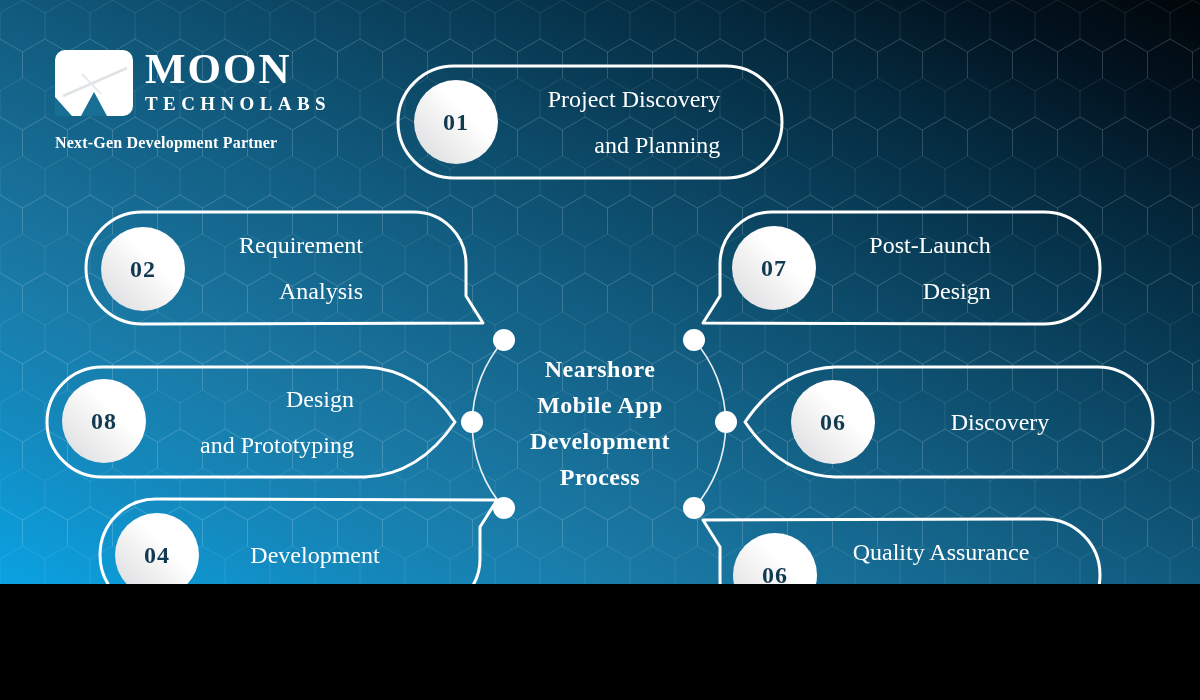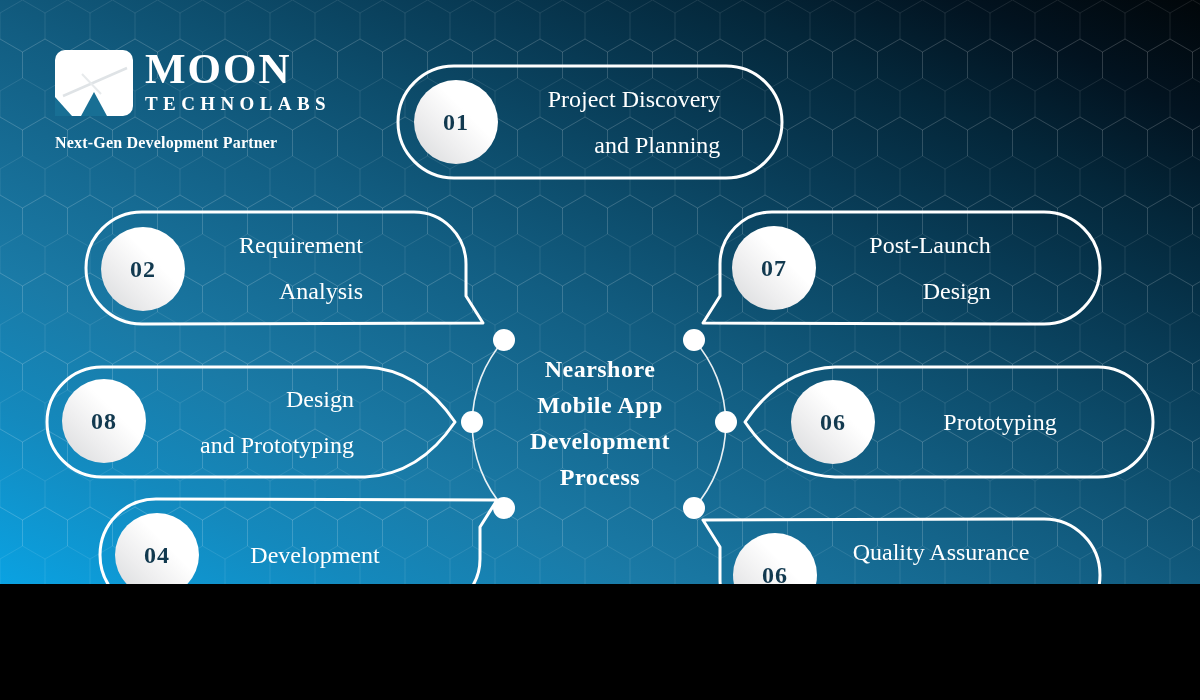--- a/index.html
+++ b/index.html
@@ -145,21 +145,21 @@
     <div class="badge">08</div>
     <div class="lbl">Design
 and Prototyping</div>
   </div>
 
   <div class="pill p06">
     <svg class="shape" width="412" height="114" viewBox="0 0 412 114">
       <path d="M355 2 H92 Q38 4 2 57 Q38 110 92 112 H355 A55 55 0 0 0 355 2 Z" fill="none" stroke="#ffffff" stroke-width="3" stroke-linejoin="round"></path>
     </svg>
     <div class="badge">06</div>
-    <div class="lbl">Prototyping</div>
+    <div class="lbl">Discovery</div>
   </div>
 
   <div class="pill p04">
     <svg class="shape" width="402" height="116" viewBox="0 0 402 116">
       <path d="M58 114 H330 A52 52 0 0 0 382 62 L382 30 L399 3 L58 2 A56 56 0 0 0 58 114 Z" fill="none" stroke="#ffffff" stroke-width="3" stroke-linejoin="round"></path>
     </svg>
     <div class="badge">04</div>
     <div class="lbl">Development</div>
   </div>
 

